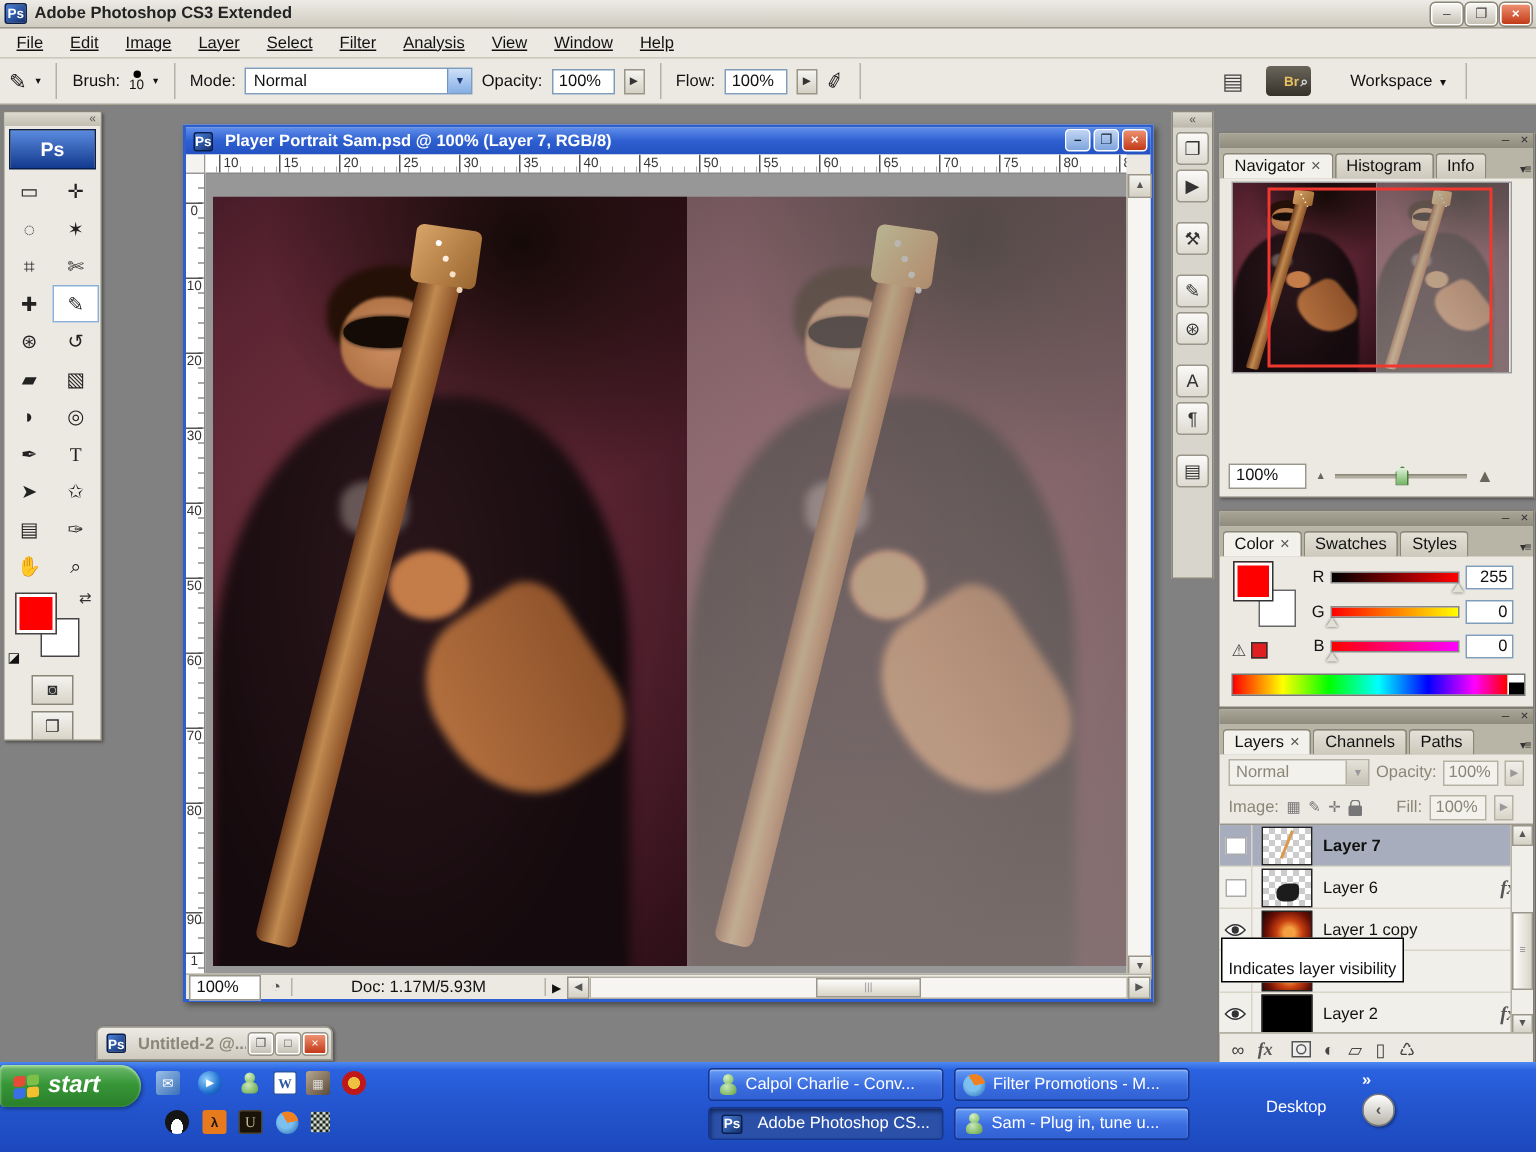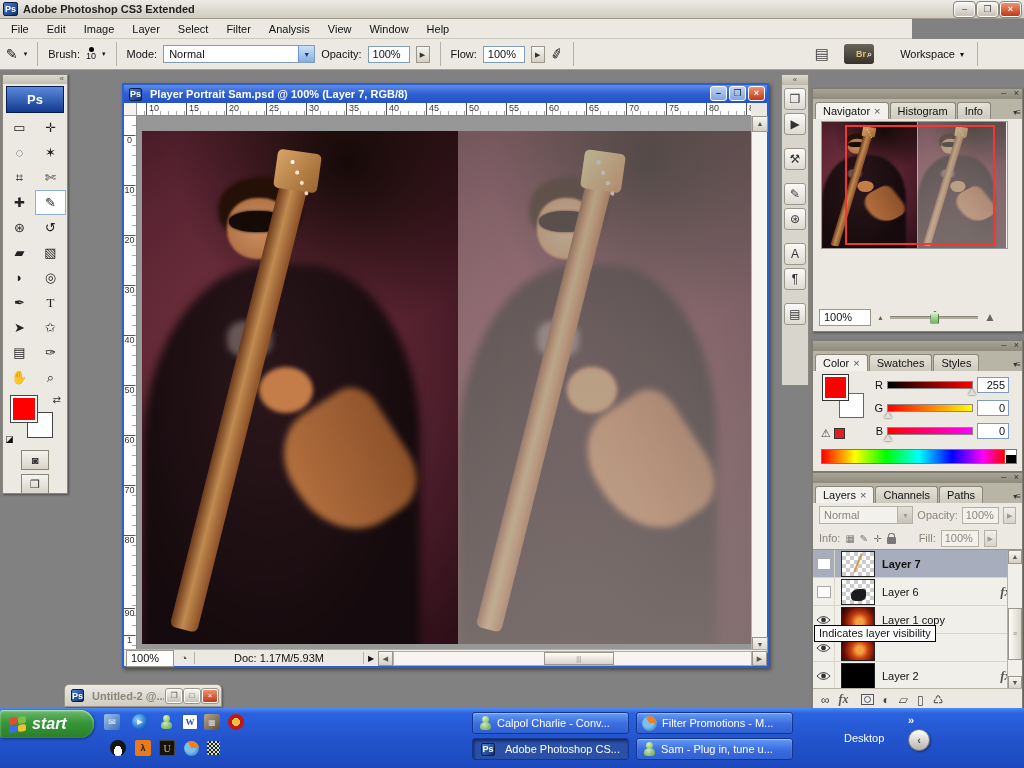--- a/index.html
+++ b/index.html
@@ -5,21 +5,21 @@
 *{margin:0;padding:0;box-sizing:border-box;}
 html,body{width:1024px;height:768px;overflow:hidden;}
 body{font-family:"Liberation Sans","DejaVu Sans",sans-serif;font-size:11px;background:#818181;position:relative;color:#111;}
 
 .titlebar{position:absolute;left:0;top:0;width:1024px;height:19px;background:linear-gradient(180deg,#EDEBE5,#CFCBC0);border-bottom:1px solid #9b9789;display:flex;align-items:center;}
 .psicon{width:15px;height:14px;margin:0 5px 0 3px;background:linear-gradient(135deg,#4a7fd8,#12306e);color:#fff;font-weight:bold;font-size:9px;display:flex;align-items:center;justify-content:center;border-radius:2px;border:1px solid #0a1e4a;}
 .apptitle{font-weight:bold;color:#222;}
 .winbtns{position:absolute;right:3px;top:2px;display:flex;gap:2px;}
 .wbtn{width:21px;height:15px;border:1px solid #fff;outline:1px solid #8a8678;border-radius:3px;background:linear-gradient(180deg,#F6F5F1,#C6C2B6);font-size:9px;line-height:12px;text-align:center;color:#444;}
 .wbtn.close{background:linear-gradient(180deg,#EE9070,#C23A18);color:#fff;font-weight:bold;}
-.menubar{position:absolute;left:0;top:19px;width:912px;height:20px;background:#ECE9E2;display:flex;align-items:center;padding-left:2px;border-bottom:1px solid #cdc9bd;}
+.menubar{position:absolute;left:0;top:19px;width:1024px;height:20px;background:#ECE9E2;display:flex;align-items:center;padding-left:2px;border-bottom:1px solid #cdc9bd;text-decoration:underline;}
 .mitem{padding:3px 9px;}
 .optionsbar{position:absolute;left:0;top:39px;width:1024px;height:31px;background:#ECE9E2;border-bottom:1px solid #a8a494;display:flex;align-items:center;gap:6px;padding:0 6px;}
 .osep{width:1px;height:24px;background:#b5b1a4;margin:0 4px;}
 .valbox{background:#fff;border:1px solid #7F9DB9;padding:0 4px;height:17px;line-height:15px;}
 .spin{width:14px;height:17px;background:linear-gradient(180deg,#f6f5f1,#d4d0c4);border:1px solid #9a968a;font-size:7px;text-align:center;line-height:15px;color:#333;}
 .combo{display:flex;align-items:center;background:#fff;border:1px solid #7F9DB9;height:18px;}
 .combo .ctext{padding:0 5px;flex:1;}
 .cbtn{width:16px;height:16px;background:linear-gradient(180deg,#cde0f7,#86aee6);border-left:1px solid #7094c8;display:flex;align-items:center;justify-content:center;font-size:7px;color:#1a3a7a;}
 .brbtn{width:30px;height:20px;background:linear-gradient(180deg,#6a655a,#36322a);border-radius:3px;color:#e8c060;font-size:9px;font-weight:bold;display:flex;align-items:center;justify-content:center;gap:1px;padding-left:10px;}
 .toolglyph{font-size:14px;}
@@ -137,21 +137,21 @@
 .t-black{background:#000;}
 .lname{flex:1;white-space:nowrap;overflow:hidden;}
 .lrow.sel .lname{font-weight:bold;}
 .fxmark{font-family:"Liberation Serif",serif;font-style:italic;font-weight:bold;color:#555;font-size:13px;margin-right:3px;}
 .rowtri{font-size:8px;color:#333;margin-right:4px;}
 .lscroll{position:absolute;right:0;top:0;width:15px;height:140px;background:#F0EFEA;border-left:1px solid #b5b1a4;}
 .lthumbbar{position:absolute;left:0;top:58px;width:14px;height:52px;background:linear-gradient(90deg,#fdfdfb,#d8d4c8);border:1px solid #9a968a;font-size:7px;color:#888;text-align:center;line-height:50px;}
 .lbottom{position:absolute;left:0;bottom:0;width:100%;height:22px;border-top:1px solid #b5b1a4;display:flex;align-items:center;gap:9px;padding:0 8px;color:#444;font-size:12px;}
 .maskico{width:13px;height:11px;border:1px solid #555;background:#eee;display:flex;align-items:center;justify-content:center;}
 .maskico i{width:7px;height:7px;border:1px solid #555;border-radius:50%;display:block;}
-.tooltip{position:absolute;left:814px;top:625px;height:17px;background:#FFFFE1;background:#fff;border:1px solid #000;padding:1px 4px;z-index:60;white-space:nowrap;}
+.tooltip{position:absolute;left:814px;top:625px;height:17px;background:#FFFFE1;background:#fff;border:1px solid #000;padding:14px 4px;z-index:60;white-space:nowrap;}
 
 .taskbar{position:absolute;left:0;top:708px;width:1024px;height:60px;background:linear-gradient(180deg,#4E8AF4 0%,#2A62DF 9%,#2456D0 45%,#1C48BC 100%);z-index:40;}
 .startbtn{position:absolute;left:0;top:2px;width:94px;height:28px;background:linear-gradient(180deg,#6FBA6F,#379637 45%,#2A7E2A);border-radius:3px 14px 14px 3px;color:#fff;font-style:italic;font-weight:bold;font-size:16px;display:flex;align-items:center;gap:6px;padding-left:9px;box-shadow:inset 0 1px 2px #b8e8b8,1px 1px 3px rgba(0,0,0,.4);}
 .flag{width:17px;height:15px;display:grid;grid-template-columns:1fr 1fr;grid-template-rows:1fr 1fr;gap:1px;transform:skewY(-6deg);}
 .flag i{border-radius:2px;display:block;}
 .f-r{background:#E84A38;}.f-g{background:#7CC04A;}.f-b{background:#3A6FE8;}.f-y{background:#F2C030;}
 .ql{position:absolute;width:16px;height:16px;border-radius:2px;display:flex;align-items:center;justify-content:center;font-size:9px;}
 .tbtn{position:absolute;width:157px;height:22px;background:linear-gradient(180deg,#639AF5,#3A6CE0 55%,#3161D2);border:1px solid #16368e;border-radius:3px;color:#fff;display:flex;align-items:center;gap:5px;padding:0 5px;white-space:nowrap;overflow:hidden;box-shadow:inset 0 1px 1px #9dbdf8;}
 .tbtn.active{background:#2A50A8;box-shadow:inset 1px 2px 3px #14285e;}
 .tbtn .psicon{width:14px;height:13px;flex:none;}
@@ -489,21 +489,21 @@
   <div class="blendrow">
     <span class="dcombo">
       <span class="ctext">Normal</span>
       <span class="dcbtn">▼</span>
     </span>
     <span>Opacity:</span>
     <span class="dval">100%</span>
     <span class="dspin">▶</span>
   </div>
   <div class="lockrow">
-    <span>Info:</span>
+    <span>Image:</span>
     <span class="lockico">▦</span>
     <span class="lockico">✎</span>
     <span class="lockico">✛</span>
     <span class="padlock"></span>
     <span style="margin-left:18px;">Fill:</span>
     <span class="dval">100%</span>
     <span class="dspin">▶</span>
   </div>
   <div class="lrows">
     <div class="lrow sel">

